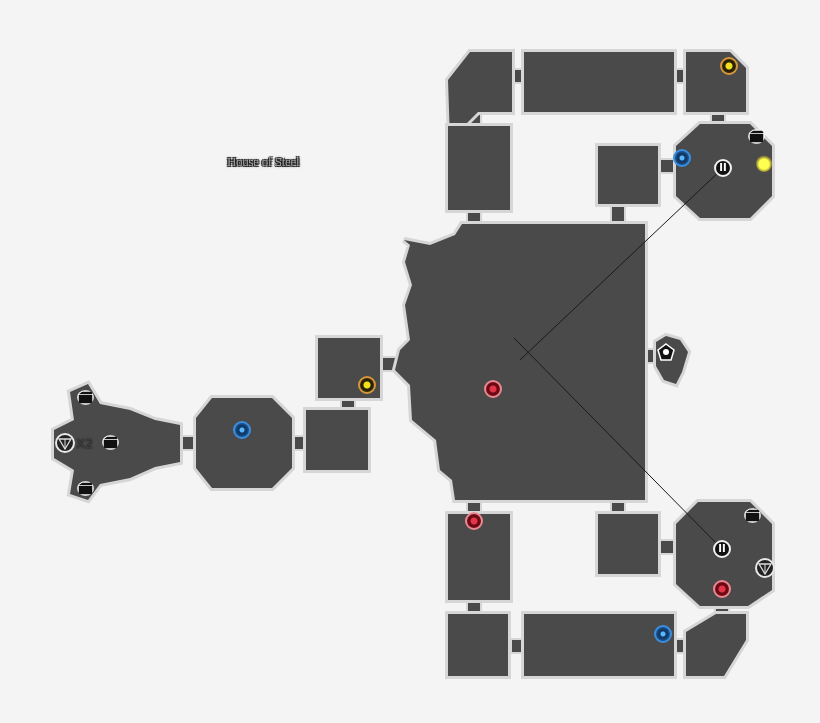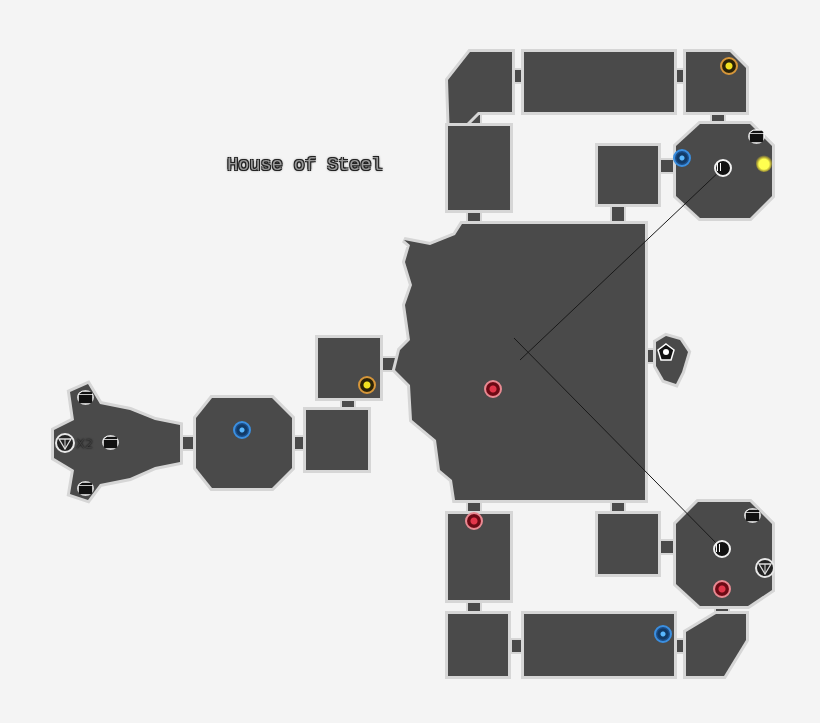--- a/index.html
+++ b/index.html
@@ -6,31 +6,31 @@
   body {
     width: 820px; height: 723px; background: #f4f4f4;
     position: relative; overflow: hidden;
     font-family: "DejaVu Sans", sans-serif;
   }
   #map { position: absolute; left: 0; top: 0; }
   .room { fill: #4a4a4a; stroke: #d6d6d6; stroke-width: 6; paint-order: stroke; }
   .corridor { fill: #4a4a4a; stroke: #d6d6d6; stroke-width: 4; paint-order: stroke; }
   .title {
     position: absolute; left: 191px; top: 154px;
-    font-size: 19px; color: #5a5a5a; letter-spacing: -0.3px;
+    font-size: 13px; color: #5a5a5a; letter-spacing: -0.3px;
     text-shadow: -1px -1px 0 #222, 1px -1px 0 #222, -1px 1px 0 #222, 1px 1px 0 #222, 0 0 3px #000;
     color: #9a9a9a;
-    font-family: Liberation Mono, monospace;
+    font-family: Liberation Serif, serif;
     padding-left: 36px;
   }
   .marker { position: absolute; border-radius: 50%; box-sizing: border-box; }
   .m-red { width: 18px; height: 18px; background: radial-gradient(circle, #e2354a 0 3px, #6b0a14 4px 6px, #8a1020 7px); border: 2px solid #e88a92; }
   .m-blue { width: 18px; height: 18px; background: radial-gradient(circle, #5ab8ff 0 2px, #123a66 3px 5px, #1b4e8a 6px); border: 2px solid #3b8fe0; }
   .m-gold { width: 18px; height: 18px; background: radial-gradient(circle, #f0e020 0 3px, #2a2208 4px 6px, #3a2e08 7px); border: 2px solid #d6963a; }
-  .m-pause { width: 18px; height: 18px; background: #111; border: 2px solid #f2f2f2; color: #fff; font-size: 10px; line-height: 14px; font-weight: normal; }
+  .m-pause { width: 18px; height: 18px; background: #111; border: 2px solid #f2f2f2; color: #fff; font-size: 10px; line-height: 14px; text-align: center; font-weight: bold; }
   .m-chest { width: 17px; height: 15px; }
   .m-shield { width: 20px; height: 20px; background: #222; border: 2px solid #e8e8e8; }
   .x2 { position: absolute; left: 76px; top: 436px; color: #404040; font-size: 13px; text-shadow: 0 0 2px #000; }
 </style>
 </head>
 <body>
 
 <svg id="map" width="820" height="723" viewBox="0 0 820 723">
 
   <g>

